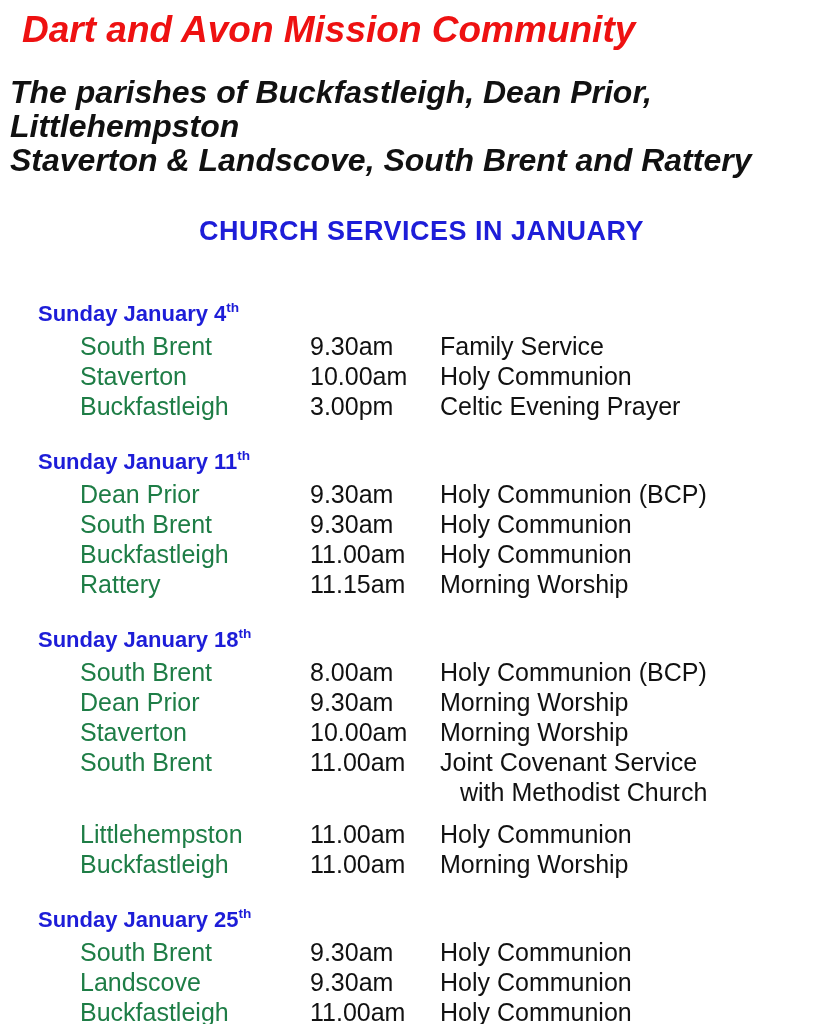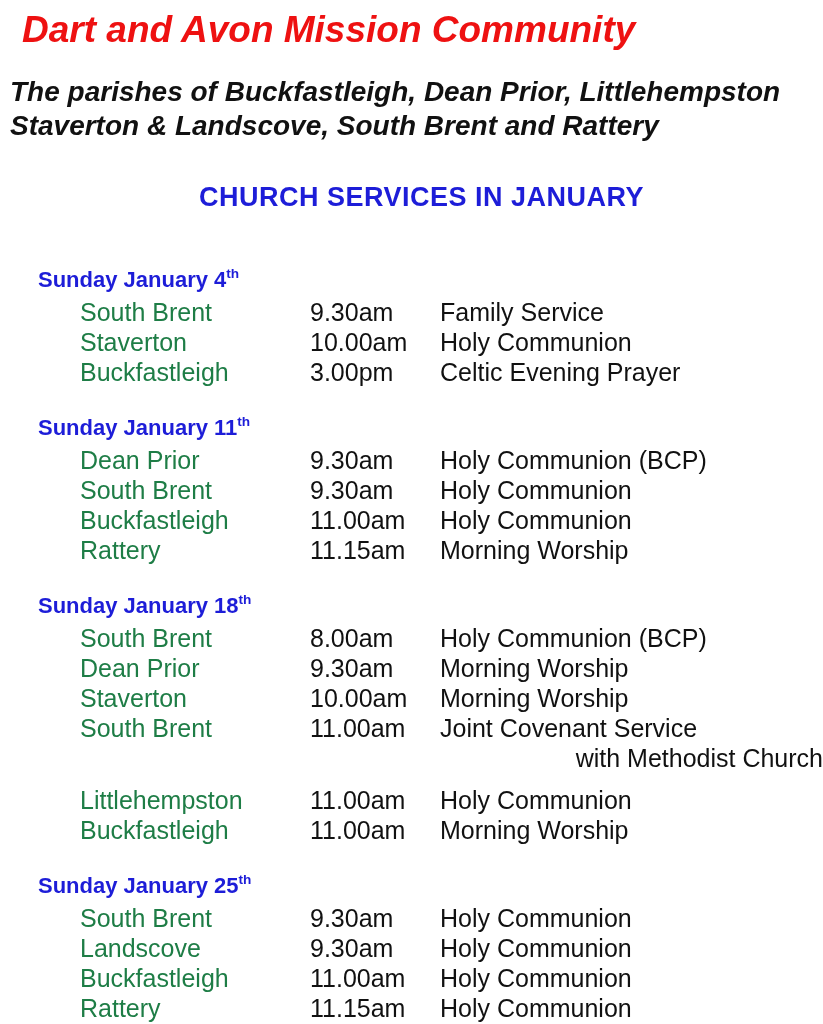--- a/index.html
+++ b/index.html
@@ -27,21 +27,21 @@
     margin:8px 0 0 22px;
     font-size:37px;
     line-height:44px;
     font-style:italic;
     font-weight:bold;
     color:var(--red);
     letter-spacing:0px;
   }
   .subtitle{
     margin:23px 17px 0 10px;
-    font-size:28px;
+    font-size:32px;
     line-height:34px;
     font-style:italic;
     font-weight:bold;
     color:var(--black);
   }
   .services-heading{
     margin:38px 0 0 0;
     text-align:center;
     font-size:27px;
     line-height:32px;
@@ -77,21 +77,21 @@
     font-size:25px;
     line-height:30px;
     font-weight:normal;
   }
   .row.gap-before{
     margin-top:12px;
   }
   .church-cell{ color:var(--green); }
   .time-cell{ color:var(--black); }
   .service-cell{ color:var(--black); }
-  .service-line2{ padding-left:20px;text-align:right; }
+  .service-line2{ padding-left:20px; }
 </style>
 </head>
 <body>
 
 <div class="page">
   <h1 class="main-title">Dart and Avon Mission Community</h1>
   <p class="subtitle"><span>The parishes of Buckfastleigh, Dean Prior, Littlehempston</span><br><span>Staverton &amp; Landscove, South Brent and Rattery</span></p>
   <h2 class="services-heading">CHURCH SERVICES IN JANUARY</h2>
   <div class="sections" id="sections">
       <div class="section">

